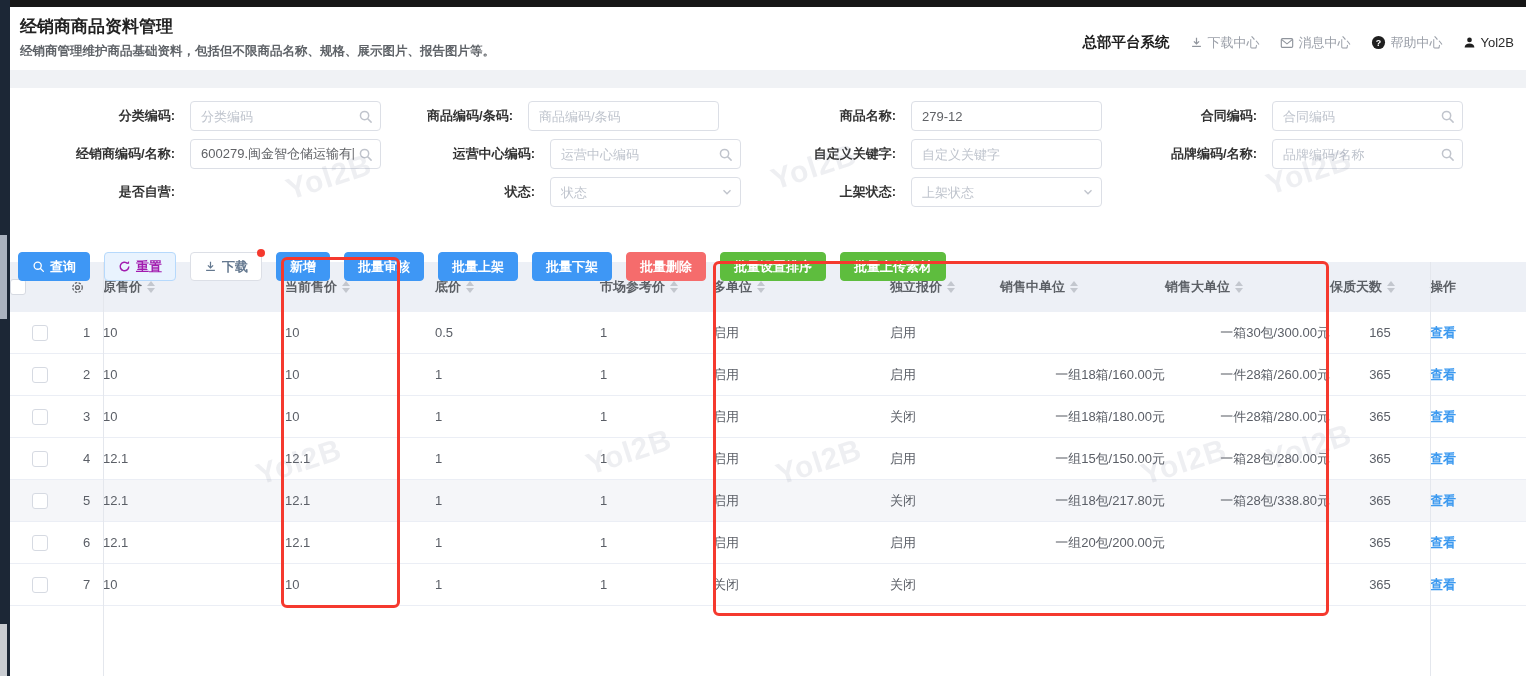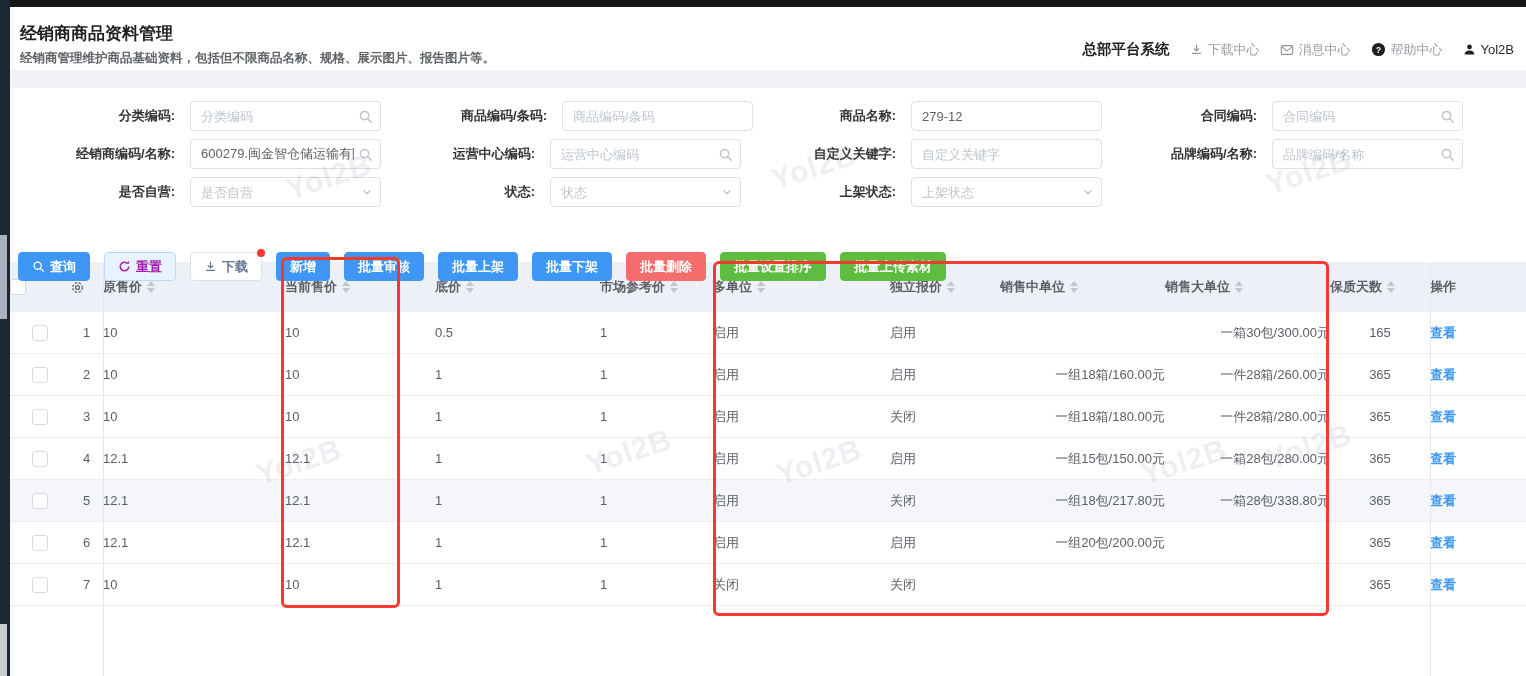--- a/index.html
+++ b/index.html
@@ -8,21 +8,21 @@
     background:#ffffff;
     font-family:"Liberation Sans","DejaVu Sans",sans-serif;
     -webkit-font-smoothing:antialiased;
   }
   
   .top-strip{position:absolute;left:0;top:0;width:1526px;height:7px;background:#161616;z-index:3;}
   .left-sliver{position:absolute;left:0;top:0;width:10px;height:676px;background:#1c2736;z-index:3;}
   .left-sliver .thumb{position:absolute;left:0;top:235px;width:7px;height:84px;background:#aab2bf;}
   .left-sliver .tail{position:absolute;left:0;top:624px;width:7px;height:52px;background:#c9ccd1;}
   
-  .header{position:absolute;left:10px;top:14px;width:1516px;height:52px;background:#fff;z-index:1;}
+  .header{position:absolute;left:10px;top:7px;width:1516px;height:52px;background:#fff;z-index:1;}
   .page-title{position:absolute;left:10px;top:8px;font-size:17px;font-weight:700;color:#222;}
   .page-subtitle{position:absolute;left:10px;top:36px;font-size:12.5px;font-weight:700;color:#5f6368;}
   .topnav{position:absolute;right:12px;top:26px;display:flex;align-items:center;gap:20px;}
   .sysname{font-size:14.5px;font-weight:700;color:#1f1f1f;}
   .nav-link{display:flex;align-items:center;gap:5px;font-size:13px;color:#9a9fa8;cursor:pointer;}
   .nav-link .nav-ic{display:inline-flex;color:#8f949c;}
   .nav-link.dark{color:#2a2a2a;}
   
   .page-bg{position:absolute;left:10px;top:70px;width:1516px;height:606px;background:#f0f2f5;z-index:0;}
   .card{position:absolute;left:10px;top:88px;width:1516px;height:588px;background:#fff;z-index:1;}
@@ -146,21 +146,21 @@
     <div class="f-ctrl">
       <input type="text" placeholder="分类编码" style="">
       <span class="f-ic">
             <svg viewBox="0 0 16 16" width="15" height="15">
               <circle cx="7" cy="7" r="4.4" fill="none" stroke="currentColor" stroke-width="1.6"></circle>
               <line x1="10.4" y1="10.4" x2="14" y2="14" stroke="currentColor" stroke-width="1.6" stroke-linecap="round"></line>
             </svg>
           </span>
     </div>
   </div>
-      <div class="field" style="left: 382px; top: 13px;">
+      <div class="field" style="left: 348px; top: 13px;">
     <div class="f-label">商品编码/条码:</div>
     <div class="f-ctrl">
       <input type="text" placeholder="商品编码/条码" style="">
       
     </div>
   </div>
       <div class="field" style="left: 731px; top: 13px;">
     <div class="f-label">商品名称:</div>
     <div class="f-ctrl">
       <input type="text" placeholder="" value="279-12" style="">
@@ -217,28 +217,20 @@
       <span class="f-ic">
             <svg viewBox="0 0 16 16" width="15" height="15">
               <circle cx="7" cy="7" r="4.4" fill="none" stroke="currentColor" stroke-width="1.6"></circle>
               <line x1="10.4" y1="10.4" x2="14" y2="14" stroke="currentColor" stroke-width="1.6" stroke-linecap="round"></line>
             </svg>
           </span>
     </div>
   </div>
       <div class="field" style="left: 10px; top: 89px;">
     <div class="f-label">是否自营:</div>
-    <div class="f-ctrl">
-      <input type="text" readonly="" placeholder="是否自营" style="cursor: pointer;">
-      <span class="f-ic" style="top: 9px;">
-            <svg viewBox="0 0 12 12" width="12" height="12">
-              <path d="M2.5 4.3L6 7.8l3.5-3.5" fill="none" stroke="#c0c4cc" stroke-width="1.4"></path>
-            </svg>
-          </span>
-    </div>
   </div>
       <div class="field" style="left: 370px; top: 89px;">
     <div class="f-label">状态:</div>
     <div class="f-ctrl">
       <input type="text" readonly="" placeholder="状态" style="cursor: pointer;">
       <span class="f-ic" style="top: 9px;">
             <svg viewBox="0 0 12 12" width="12" height="12">
               <path d="M2.5 4.3L6 7.8l3.5-3.5" fill="none" stroke="#c0c4cc" stroke-width="1.4"></path>
             </svg>
           </span>

